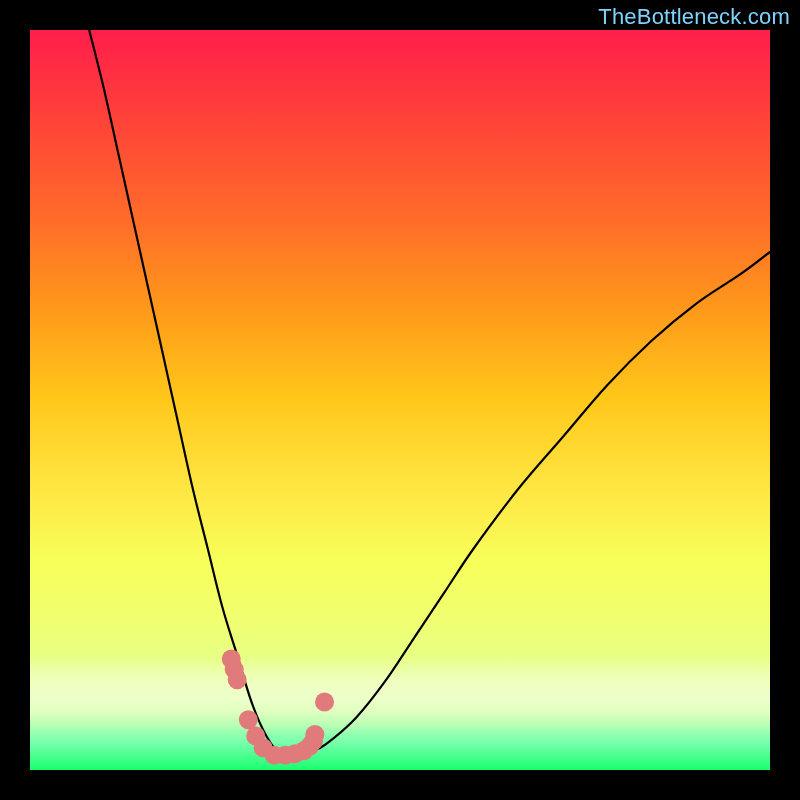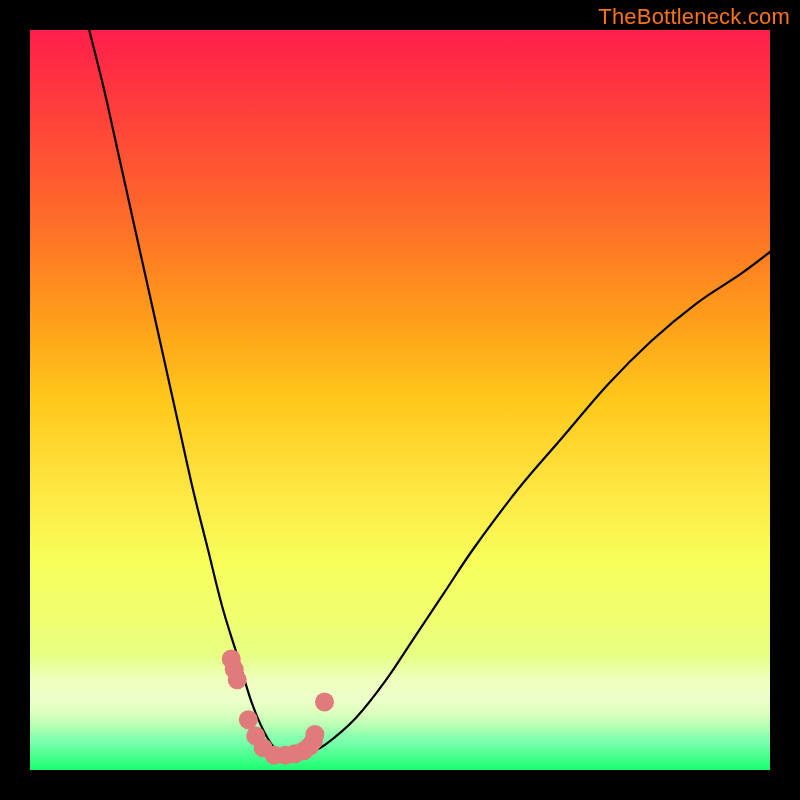--- a/index.html
+++ b/index.html
@@ -51,21 +51,21 @@
       rgba(255,255,228,0.55) 30%,
       rgba(255,255,235,0.60) 55%,
       rgba(255,255,235,0.30) 80%,
       rgba(255,255,235,0.0) 100%);
     pointer-events: none;
   }
   .watermark {
     position: absolute;
     top: 4px;
     right: 10px;
-    color: #f97316;
+    color: #7dd3fc;
     font-size: 22px;
     font-weight: 400;
     letter-spacing: 0.2px;
     pointer-events: none;
   }
   svg.curve {
     position: absolute;
     left: 0;
     top: 0;
     width: 740px;

